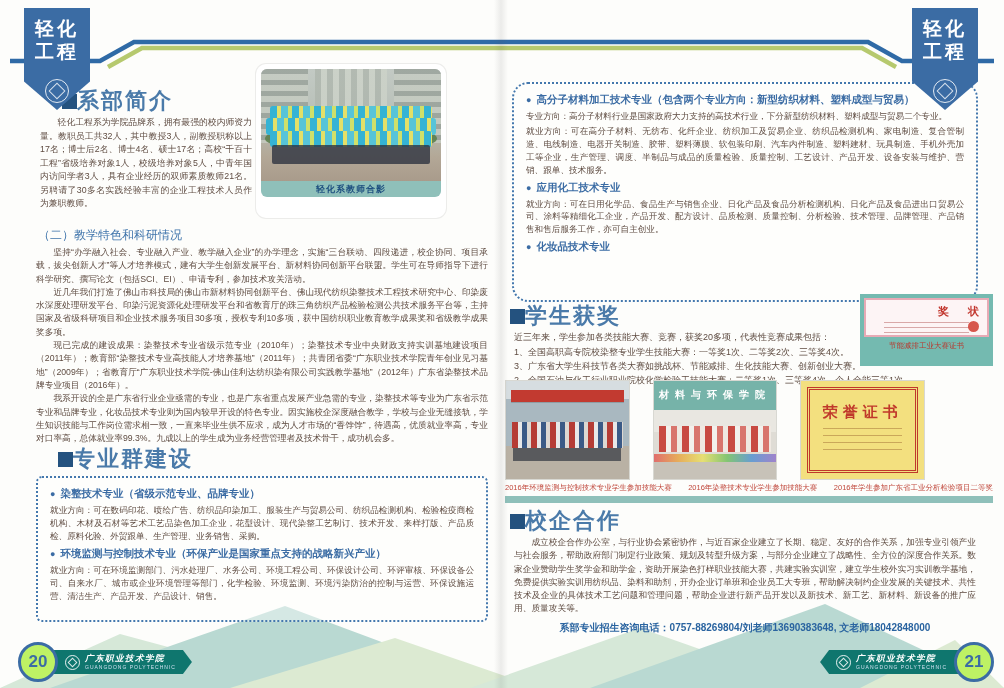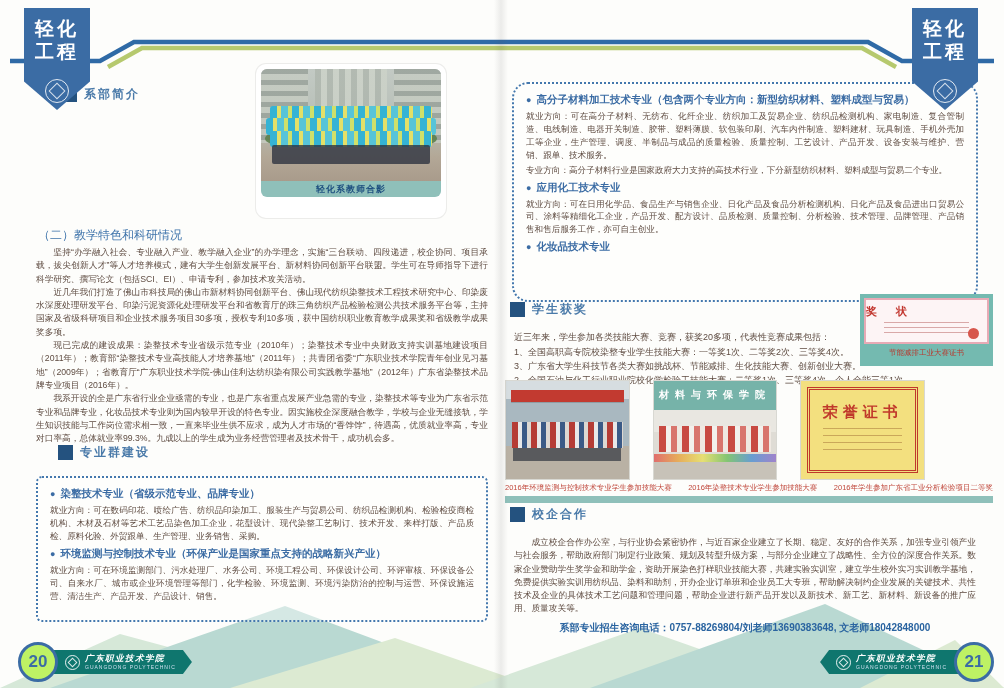--- a/index.html
+++ b/index.html
@@ -15,22 +15,22 @@
           clip-path:polygon(0 0,100% 0,100% 72%,50% 100%,0 72%);color:#fff;text-align:center;}
   .banner-left{left:24px;}
   .banner-right{left:912px;}
   .banner .bt{padding-top:9px;font-size:19px;font-weight:bold;letter-spacing:3px;line-height:23px;}
   .banner .bt span{display:block;}
   .banner-emblem{position:absolute;bottom:7px;left:50%;transform:translateX(-50%);width:22px;height:22px;
           border:1.5px solid rgba(255,255,255,.85);border-radius:50%;}
   .banner-emblem::after{content:"";position:absolute;inset:5px;border:1.5px solid rgba(255,255,255,.8);transform:rotate(45deg);}
 
   
-  .h1{position:absolute;display:flex;align-items:center;gap:7px;color:#4a7aa9;font-weight:bold;
-      font-size:12px;letter-spacing:2px;z-index:2;}
+  .h1{position:absolute;display:flex;align-items:center;color:#4a7aa9;font-weight:bold;
+      font-size:22px;letter-spacing:2px;z-index:2;}
   .h1 .sq{width:15px;height:15px;background:#24527f;flex:none;}
   .h2{position:absolute;color:#3f74ab;font-weight:normal;font-size:12px;z-index:2;}
 
   
   .par{position:absolute;color:#5f4c42;font-size:8.7px;line-height:13.3px;text-align:justify;z-index:2;}
   .par p{margin:0;text-indent:2em;}
 
   
   .dbox{position:absolute;border:2px dotted #4478ad;box-sizing:border-box;padding:5px 12px 4px;z-index:2;background:rgba(255,255,255,.4);}
   .dbox .mtitle{color:#3b6ca4;font-weight:bold;font-size:10.5px;margin:4px 0 3px;}
@@ -51,21 +51,21 @@
           background:repeating-linear-gradient(90deg,#35b3d4 0 7px,#e4e068 7px 11px,#57c4d8 11px 18px,#cfe06a 18px 22px);}
   .tp-row.r1{top:33%;} .tp-row.r2{top:44%;left:3%;right:3%;} .tp-row.r3{top:55%;}
   .tp-legs{position:absolute;left:6%;right:6%;top:68%;height:17%;background:#2e3340;opacity:.8;border-radius:2px;}
   .tp-caption{height:16px;background:#8fc0ba;color:#1d4e7f;font-size:9px;font-weight:bold;text-align:center;
           line-height:16px;border-radius:0 0 6px 6px;letter-spacing:1px;}
 
   
   .award-line{position:absolute;color:#5f4c42;font-size:9px;white-space:nowrap;z-index:2;}
   .cert1{position:absolute;left:860px;top:294px;width:133px;height:72px;background:#74bab0;box-sizing:border-box;
          padding:4px 4px 0;z-index:3;}
-  .cert1-sheet{position:relative;height:46px;background:#fdf4f5;border:2px solid #e7aab5;box-sizing:border-box;text-align:left;}
+  .cert1-sheet{position:relative;height:39px;background:#fdf4f5;border:2px solid #e7aab5;box-sizing:border-box;text-align:right;}
   .cert1-title{color:#c2372f;font-weight:bold;font-size:11px;letter-spacing:8px;padding-top:4px;}
   .cert1-lines{margin:3px auto 0;width:70%;height:12px;
          background:repeating-linear-gradient(180deg,#d9a8a8 0 1px,transparent 1px 5px);}
   .cert1-seal{position:absolute;right:8px;bottom:3px;width:11px;height:11px;border-radius:50%;background:#d0392e;opacity:.85;}
   .cert1-caption{color:#b73a30;font-size:7.5px;text-align:center;line-height:18px;white-space:nowrap;}
 
   
   .photos{position:absolute;left:505px;top:380px;width:420px;height:100px;display:flex;gap:23px;z-index:2;}
   .rphoto{flex:1;position:relative;overflow:hidden;border:1px solid #d8d8d2;box-sizing:border-box;}
   .ph1{background:linear-gradient(180deg,#d6dde0 0 18%,#a9b8c0 18% 66%,#b9b1a4 66% 100%);}
@@ -147,20 +147,23 @@
       <span>工程</span>
     </div>
     <div class="banner-emblem"></div>
   </div>
 
   <div class="h1" style="left:62px;top:86px;">
     <span class="sq"></span>
     <span>系部简介</span>
   </div>
 
+  <div class="par p-intro">
+    <p>轻化工程系为学院品牌系，拥有最强的校内师资力量。教职员工共32人，其中教授3人，副教授职称以上17名；博士后2名、博士4名、硕士17名；高校“千百十工程”省级培养对象1人，校级培养对象5人，中青年国内访问学者3人，具有企业经历的双师素质教师21名。另聘请了30多名实践经验丰富的企业工程技术人员作为兼职教师。</p>
+  </div>
 
   <div class="tphoto">
     <div class="tp-scene">
       <div class="tp-bldg l"></div>
       <div class="tp-bldg r"></div>
       <div class="tp-bldg c"></div>
       <div class="tp-bush l"></div>
       <div class="tp-bush r"></div>
       <div class="tp-row r1"></div>
       <div class="tp-row r2"></div>
@@ -192,22 +195,22 @@
     <div class="mtitle">
       <span class="dot">●</span><span>环境监测与控制技术专业（环保产业是国家重点支持的战略新兴产业）</span>
     </div>
     <p class="mbody">就业方向：可在环境监测部门、污水处理厂、水务公司、环境工程公司、环保设计公司、环评审核、环保设备公司、自来水厂、城市或企业环境管理等部门，化学检验、环境监测、环境污染防治的控制与运营、环保设施运营、清洁生产、产品开发、产品设计、销售。</p>
   </div>
 
   <div class="dbox box-rmajors">
     <div class="mtitle">
       <span class="dot">●</span><span>高分子材料加工技术专业（包含两个专业方向：新型纺织材料、塑料成型与贸易）</span>
     </div>
+    <p class="mbody">专业方向：高分子材料行业是国家政府大力支持的高技术行业，下分新型纺织材料、塑料成型与贸易二个专业。</p>
     <p class="mbody">就业方向：可在高分子材料、无纺布、化纤企业、纺织加工及贸易企业、纺织品检测机构、家电制造、复合管制造、电线制造、电器开关制造、胶带、塑料薄膜、软包装印刷、汽车内件制造、塑料建材、玩具制造、手机外壳加工等企业，生产管理、调度、半制品与成品的质量检验、质量控制、工艺设计、产品开发、设备安装与维护、营销、跟单、技术服务。</p>
-    <p class="mbody">专业方向：高分子材料行业是国家政府大力支持的高技术行业，下分新型纺织材料、塑料成型与贸易二个专业。</p>
     <div class="mtitle">
       <span class="dot">●</span><span>应用化工技术专业</span>
     </div>
     <p class="mbody">就业方向：可在日用化学品、食品生产与销售企业、日化产品及食品分析检测机构、日化产品及食品进出口贸易公司、涂料等精细化工企业，产品开发、配方设计、品质检测、质量控制、分析检验、技术管理、品牌管理、产品销售和售后服务工作，亦可自主创业。</p>
     <div class="mtitle">
       <span class="dot">●</span><span>化妆品技术专业</span>
     </div>
   </div>
 
   <div class="h1" style="left:510px;top:301px;">

